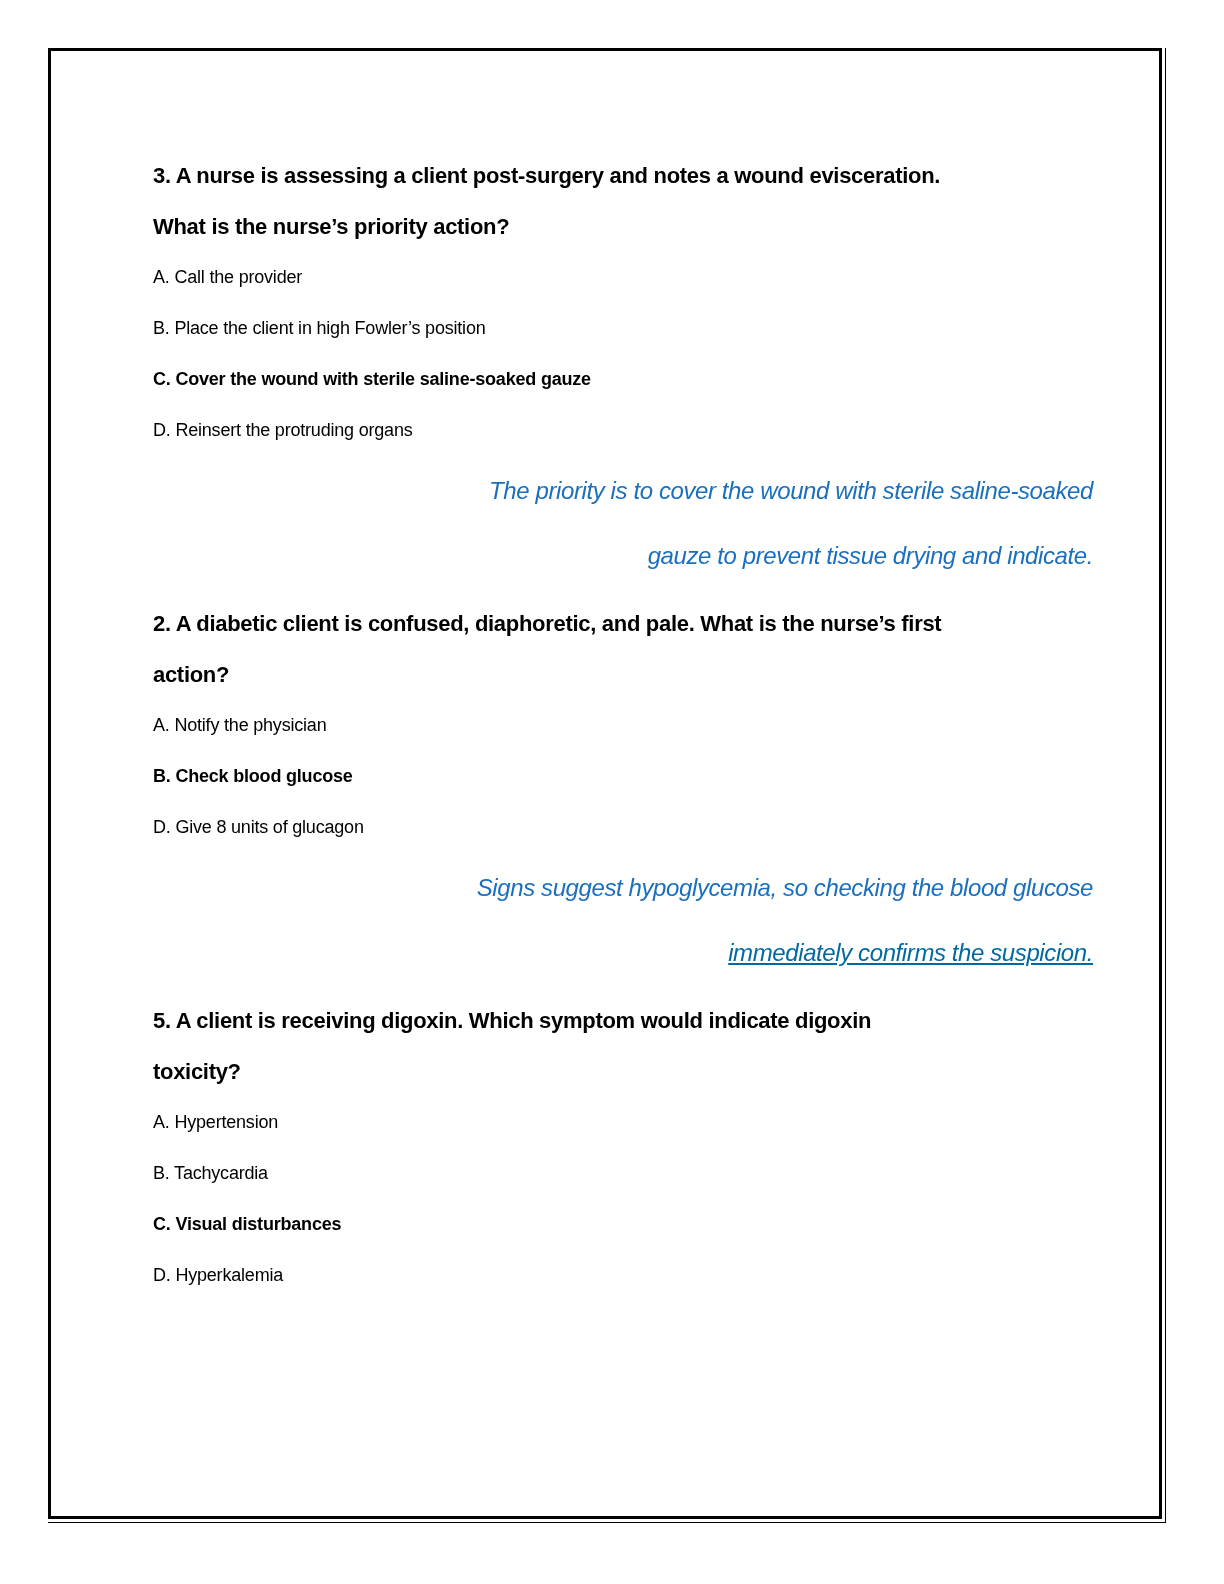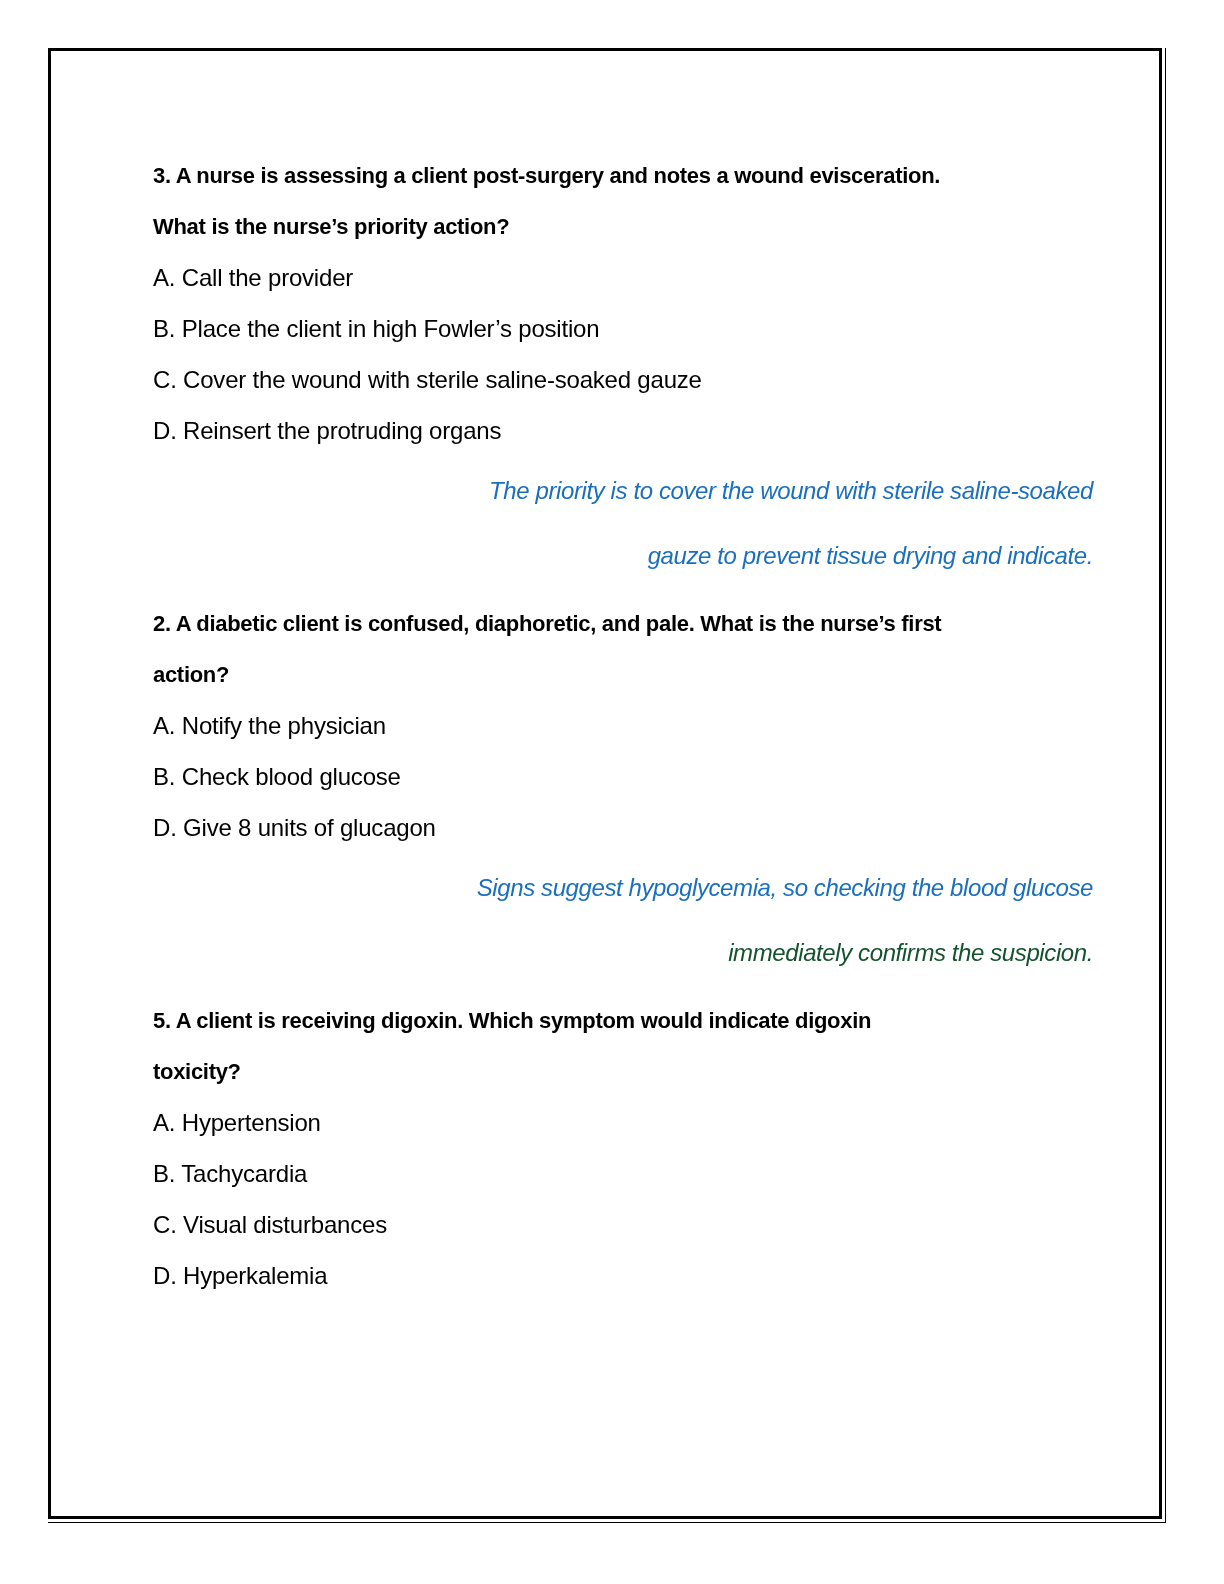--- a/index.html
+++ b/index.html
@@ -42,28 +42,28 @@
     }
     .q-line {
       font-size: 22px;
       font-weight: bold;
       line-height: 51px;
       height: 51px;
       white-space: nowrap;
       letter-spacing: -0.3px;
     }
     .opt {
-      font-size: 24px;
+      font-size: 18px;
       line-height: 51px;
       height: 51px;
       white-space: nowrap;
       letter-spacing: -0.2px;
     }
     .opt.correct {
-      font-weight: normal;
+      font-weight: bold;
     }
     .expl {
       font-size: 24px;
       font-style: italic;
       color: #1a6fbe;
       line-height: 65px;
       height: 65px;
       white-space: nowrap;
       letter-spacing: -0.4px;
       text-align: right;
@@ -98,21 +98,21 @@
   </div>
 
   <div class="question-block">
     <div class="q-line">2. A diabetic client is confused, diaphoretic, and pale. What is the nurse’s first</div>
     <div class="q-line">action?</div>
     <div class="opt">A. Notify the physician</div>
     <div class="opt correct">B. Check blood glucose</div>
     <div class="opt">D. Give 8 units of glucagon</div>
     <div class="expl-block">
       <div class="expl" style="color: rgb(26, 111, 190);">Signs suggest hypoglycemia, so checking the blood glucose</div>
-      <div class="expl" style="color: #14532d;">immediately confirms the suspicion.</div>
+      <div class="expl" style="color: #0369a1; text-decoration: underline;">immediately confirms the suspicion.</div>
     </div>
   </div>
 
   <div class="question-block">
     <div class="q-line">5. A client is receiving digoxin. Which symptom would indicate digoxin</div>
     <div class="q-line">toxicity?</div>
     <div class="opt">A. Hypertension</div>
     <div class="opt">B. Tachycardia</div>
     <div class="opt correct">C. Visual disturbances</div>
     <div class="opt">D. Hyperkalemia</div>

